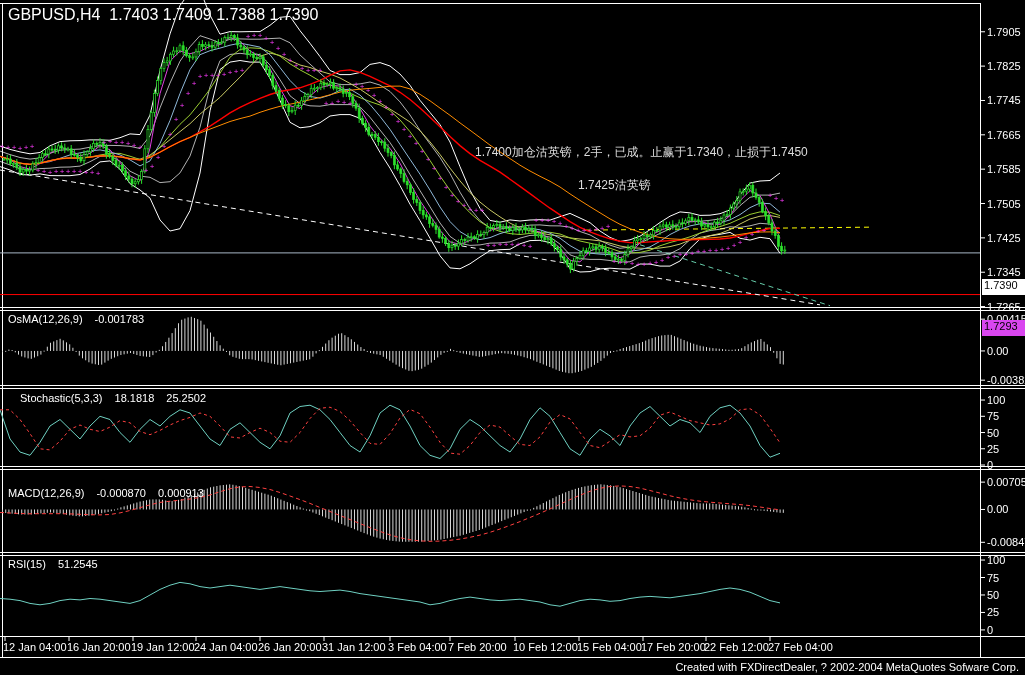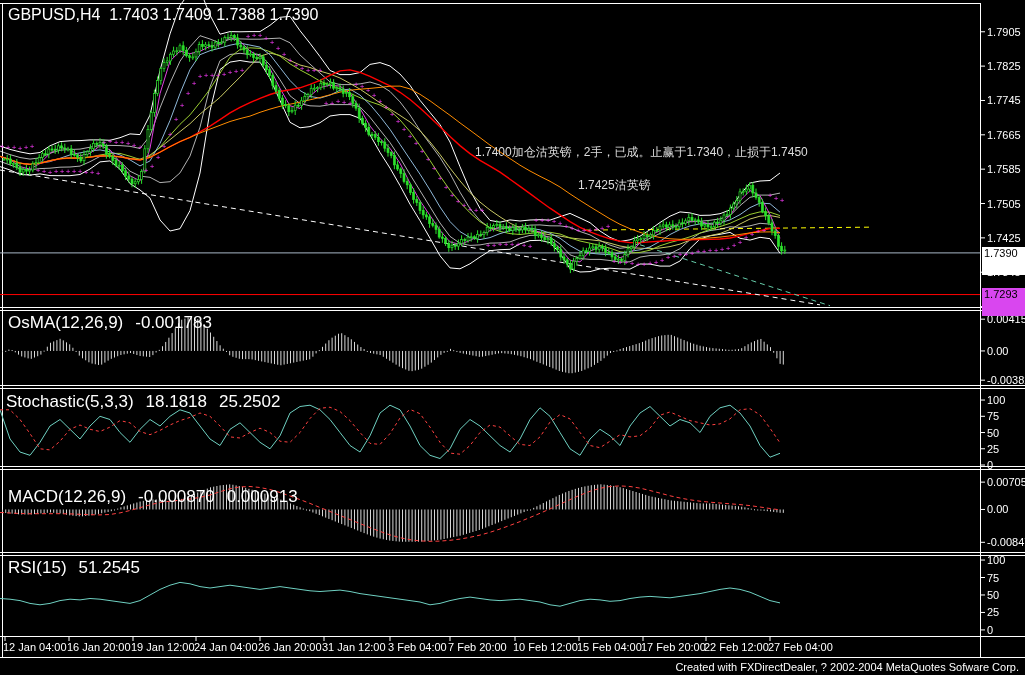--- a/index.html
+++ b/index.html
@@ -1,26 +1,26 @@
 <!DOCTYPE html>
 <html><head>
 <meta charset="utf-8">
 <style>
   html,body{margin:0;padding:0;background:#000;}
   #app{position:relative;width:1025px;height:675px;background:#000;overflow:hidden;
        font-family:"Liberation Sans",sans-serif;}
   svg{position:absolute;left:0;top:0;}
   svg text{font-family:"Liberation Sans",sans-serif;}
-  .lbl{position:absolute;color:#fff;font-size:17px;white-space:pre;z-index:5;}
+  .lbl{position:absolute;color:#fff;font-size:11px;white-space:pre;z-index:5;}
   .title{top:6px;left:8px;font-size:16px;}
   .plabel{z-index:5;}
   .pv{margin-left:12px;}
   .ann{position:absolute;color:#DCDCDC;font-size:12px;white-space:pre;z-index:5;margin-top:9px;}
-  .badge{position:absolute;left:982px;width:41px;height:28px;font-size:11px;line-height:12px;
-         padding-left:2px;z-index:6;}
+  .badge{position:absolute;left:982px;width:41px;height:16px;font-size:11px;line-height:12px;
+         padding-left:2px;z-index:6;margin-top:32px;}
   .badge.white{background:#fff;color:#000;}
   .badge.red{background:#d946ef;color:#000;}
   .copyright{position:absolute;right:6px;top:661px;color:#fff;font-size:11px;z-index:5;}
 </style>
 </head>
 <body>
 
 <div id="app">
   <svg id="plot" width="1025" height="675">
       <line x1="0" y1="3.5" x2="980" y2="3.5" stroke="#FFFFFF" stroke-width="1"></line>
@@ -1247,21 +1247,21 @@
       <path stroke="#FF4040" stroke-width="1" stroke-dasharray="4 3" d="M0.0,512.5L10.0,513.0L20.0,513.5L30.0,513.8L40.0,513.7L50.0,513.7L60.0,513.7L70.0,513.9L80.0,514.3L90.0,514.7L100.0,514.9L110.0,514.5L120.0,512.9L130.0,510.5L140.0,507.7L150.0,504.8L160.0,502.4L170.0,501.2L180.0,500.2L190.0,499.0L200.0,497.4L210.0,495.0L220.0,491.7L230.0,488.7L240.0,486.9L250.0,486.5L260.0,487.5L270.0,489.5L280.0,492.5L290.0,496.0L300.0,499.6L310.0,503.4L320.0,507.5L330.0,511.5L340.0,515.5L350.0,519.5L360.0,523.6L370.0,527.6L380.0,531.4L390.0,534.9L400.0,537.7L410.0,539.7L420.0,540.9L430.0,541.3L440.0,541.1L450.0,540.3L460.0,539.1L470.0,537.3L480.0,535.1L490.0,532.3L500.0,529.0L510.0,525.4L520.0,521.6L530.0,517.5L540.0,513.3L550.0,508.9L560.0,504.2L570.0,499.6L580.0,495.2L590.0,491.3L600.0,488.3L610.0,486.5L620.0,485.9L630.0,486.5L640.0,488.1L650.0,490.5L660.0,493.1L670.0,495.8L680.0,498.0L690.0,499.8L700.0,501.2L710.0,502.2L720.0,503.0L730.0,503.8L740.0,504.6L750.0,505.6L760.0,507.0L770.0,508.5L780.0,509.9" fill="none"></path>
       <path stroke="#6FD1C2" stroke-width="1" d="M0.0,409.8L10.0,439.0L20.0,452.0L30.0,455.3L40.0,442.3L50.0,426.0L60.0,419.5L70.0,429.3L80.0,439.0L90.0,426.0L100.0,416.3L110.0,419.5L120.0,432.5L130.0,442.3L140.0,429.3L150.0,419.5L160.0,426.0L170.0,416.3L180.0,409.8L190.0,413.0L200.0,426.0L210.0,439.0L220.0,445.5L230.0,429.3L240.0,422.8L250.0,432.5L260.0,442.3L270.0,448.8L280.0,435.8L290.0,413.0L300.0,406.5L310.0,405.2L320.0,409.8L330.0,419.5L340.0,432.5L350.0,445.5L360.0,452.0L370.0,435.8L380.0,413.0L390.0,405.2L400.0,409.8L410.0,426.0L420.0,445.5L430.0,455.3L440.0,458.5L450.0,448.8L460.0,429.3L470.0,419.5L480.0,426.0L490.0,435.8L500.0,445.5L510.0,452.0L520.0,439.0L530.0,419.5L540.0,407.8L550.0,416.3L560.0,432.5L570.0,448.8L580.0,455.3L590.0,439.0L600.0,429.3L610.0,435.8L620.0,445.5L630.0,426.0L640.0,413.0L650.0,406.5L660.0,416.3L670.0,426.0L680.0,419.5L690.0,422.8L700.0,432.5L710.0,416.3L720.0,407.8L730.0,405.2L740.0,413.0L750.0,426.0L760.0,445.5L770.0,457.2L780.0,453.3" fill="none"></path>
       <path stroke="#FF4040" stroke-width="1" stroke-dasharray="3 3" d="M0.0,409.8L10.0,409.8L20.0,419.5L30.0,433.6L40.0,448.8L50.0,449.9L60.0,441.2L70.0,429.3L80.0,425.0L90.0,429.3L100.0,431.5L110.0,427.1L120.0,420.6L130.0,422.8L140.0,431.5L150.0,434.7L160.0,430.4L170.0,425.0L180.0,420.6L190.0,417.4L200.0,413.0L210.0,416.3L220.0,426.0L230.0,436.9L240.0,438.0L250.0,432.5L260.0,428.2L270.0,432.5L280.0,441.2L290.0,442.3L300.0,432.5L310.0,418.5L320.0,408.3L330.0,407.2L340.0,411.5L350.0,420.6L360.0,432.5L370.0,443.4L380.0,444.4L390.0,433.6L400.0,418.0L410.0,409.4L420.0,413.7L430.0,427.1L440.0,442.3L450.0,453.1L460.0,454.2L470.0,445.5L480.0,432.5L490.0,425.0L500.0,427.1L510.0,435.8L520.0,444.4L530.0,445.5L540.0,436.9L550.0,422.1L560.0,414.6L570.0,418.9L580.0,432.5L590.0,445.5L600.0,447.7L610.0,441.2L620.0,434.7L630.0,436.9L640.0,435.8L650.0,428.2L660.0,415.2L670.0,412.0L680.0,416.3L690.0,420.6L700.0,422.8L710.0,425.0L720.0,423.9L730.0,418.9L740.0,409.8L750.0,408.7L760.0,414.8L770.0,428.2L780.0,442.9" fill="none"></path>
       <path stroke="#6FD1C2" stroke-width="1" d="M0.0,598.5L10.0,599.2L20.0,600.6L30.0,603.4L40.0,604.8L50.0,603.4L60.0,600.6L70.0,599.2L80.0,599.9L90.0,598.5L100.0,599.2L110.0,600.6L120.0,602.0L130.0,603.4L140.0,600.6L150.0,595.0L160.0,589.4L170.0,585.2L180.0,582.4L190.0,583.8L200.0,586.6L210.0,588.0L220.0,586.6L230.0,585.2L240.0,586.6L250.0,588.0L260.0,589.4L270.0,588.0L280.0,586.6L290.0,588.0L300.0,589.4L310.0,590.8L320.0,591.5L330.0,590.8L340.0,590.1L350.0,591.5L360.0,593.6L370.0,595.0L380.0,596.4L390.0,597.8L400.0,599.2L410.0,600.6L420.0,602.0L430.0,604.8L440.0,603.4L450.0,600.6L460.0,598.5L470.0,597.1L480.0,598.5L490.0,599.9L500.0,600.6L510.0,599.9L520.0,599.2L530.0,600.6L540.0,602.0L550.0,604.8L560.0,606.2L570.0,603.4L580.0,600.6L590.0,599.2L600.0,599.9L610.0,601.3L620.0,600.6L630.0,598.5L640.0,597.1L650.0,596.4L660.0,597.1L670.0,597.8L680.0,596.4L690.0,595.0L700.0,593.6L710.0,591.5L720.0,589.4L730.0,588.0L740.0,589.4L750.0,592.2L760.0,596.4L770.0,600.6L780.0,602.9" fill="none"></path>
     </svg>
 
   <div class="lbl title">GBPUSD,H4  1.7403 1.7409 1.7388 1.7390</div>
 
   <div class="lbl plabel" style="top:313px;left:8px"><span>OsMA(12,26,9)</span><span class="pv">-0.001783</span></div>
 
-  <div class="lbl plabel" style="top:392px;left:6px"><span>Stochastic(5,3,3)</span><span class="pv">18.1818</span><span class="pv">25.2502</span></div>
+  <div class="lbl plabel" style="top:392px;left:20px"><span>Stochastic(5,3,3)</span><span class="pv">18.1818</span><span class="pv">25.2502</span></div>
 
   <div class="lbl plabel" style="top:487px;left:8px"><span>MACD(12,26,9)</span><span class="pv">-0.000870</span><span class="pv">0.000913</span></div>
 
   <div class="lbl plabel" style="top:558px;left:8px"><span>RSI(15)</span><span class="pv">51.2545</span></div>
 
   <div class="ann" style="top:135px;left:475px">1.7400加仓沽英镑，2手，已成。止赢于1.7340，止损于1.7450</div>
   <div class="ann" style="top:168px;left:578px">1.7425沽英镑</div>
 
   <div class="badge white" style="top:247px">1.7390</div>
   <div class="badge red" style="top:288px">1.7293</div>

